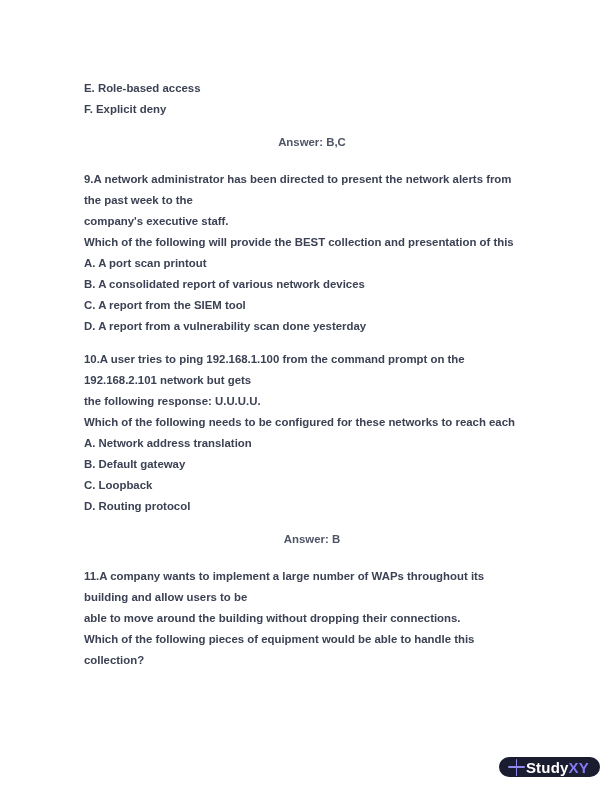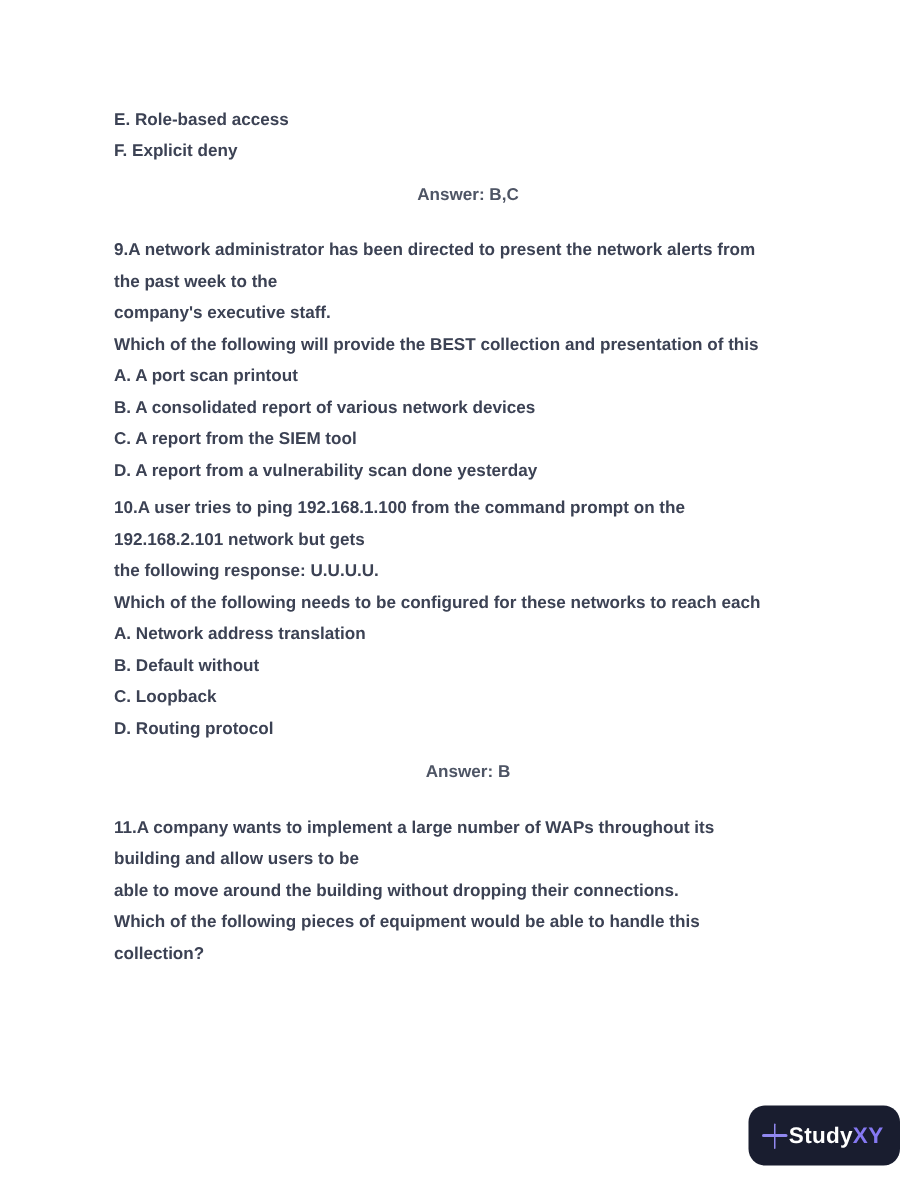--- a/index.html
+++ b/index.html
@@ -13,42 +13,42 @@
     position: relative;
     overflow: hidden;
     font-family: "Liberation Sans", "DejaVu Sans", sans-serif;
   }
   .content {
     position: absolute;
     left: 72px;
     top: 66px;
     width: 480px;
   }
-  .block { margin: 4px; }
+  .block { margin: 12px; }
   .line {
     font-size: 11.4px;
     line-height: 21px;
     font-weight: bold;
     color: var(--text-color, #3c4254);
     white-space: nowrap;
   }
   .block-answer {
     margin-top: 8px;
     margin-bottom: 16px;
   }
   .block-answer .line {
     font-weight: bold;
     color: var(--answer-color, #4e5565);
     text-align: center;
   }
   .badge {
     position: absolute;
     right: 12px;
     bottom: 15px;
-    height: 40px;
+    height: 20px;
     background: var(--badge-bg, #191d2f);
     border-radius: 11px;
     display: flex;
     align-items: center;
     padding: 0 11px 0 9px;
     gap: 1px;
     box-sizing: border-box;
   }
   .plus {
     position: relative;
@@ -103,21 +103,21 @@
       <div class="line">B. A consolidated report of various network devices</div>
       <div class="line">C. A report from the SIEM tool</div>
       <div class="line">D. A report from a vulnerability scan done yesterday</div>
     </div>
     <div class="block block-question">
       <div class="line">10.A user tries to ping 192.168.1.100 from the command prompt on the</div>
       <div class="line">192.168.2.101 network but gets</div>
       <div class="line">the following response: U.U.U.U.</div>
       <div class="line">Which of the following needs to be configured for these networks to reach each</div>
       <div class="line">A. Network address translation</div>
-      <div class="line">B. Default without</div>
+      <div class="line">B. Default gateway</div>
       <div class="line">C. Loopback</div>
       <div class="line">D. Routing protocol</div>
     </div>
     <div class="block block-answer">
       <div class="line">Answer: B</div>
     </div>
     <div class="block block-question">
       <div class="line">11.A company wants to implement a large number of WAPs throughout its</div>
       <div class="line">building and allow users to be</div>
       <div class="line">able to move around the building without dropping their connections.</div>

